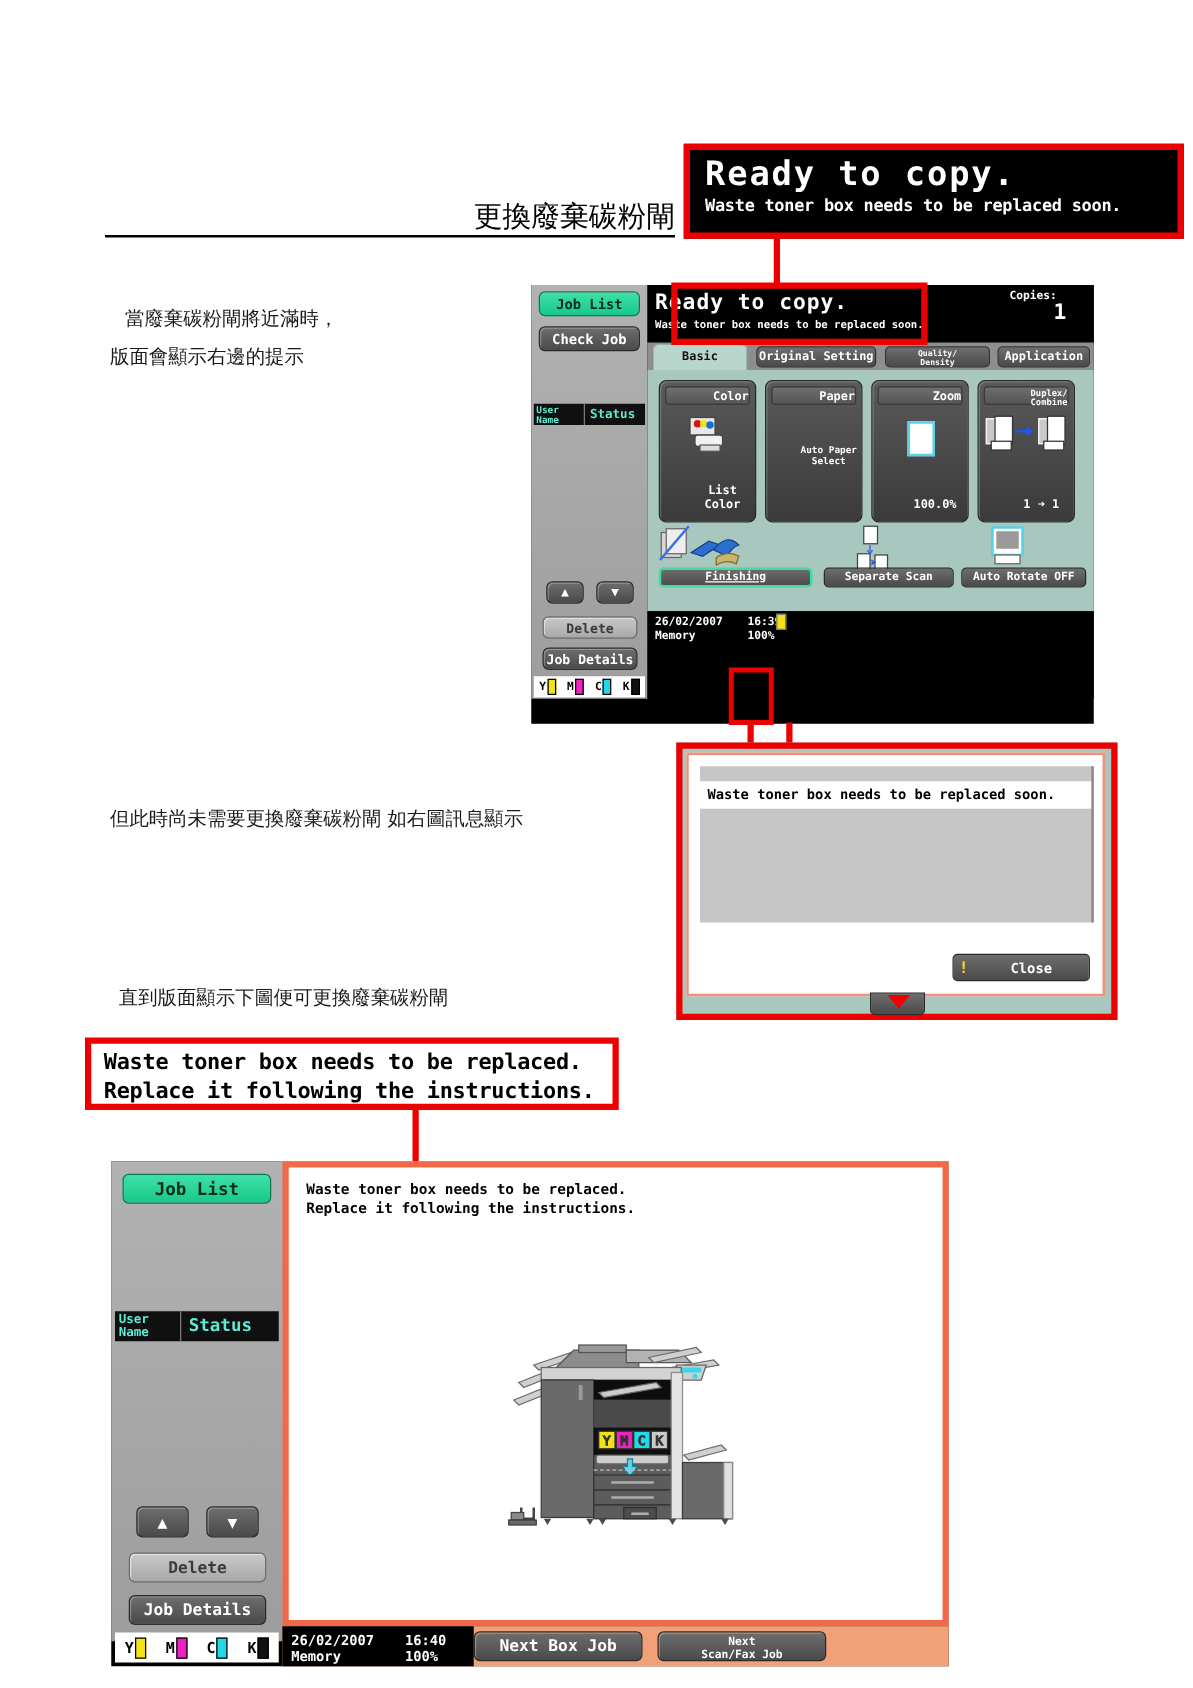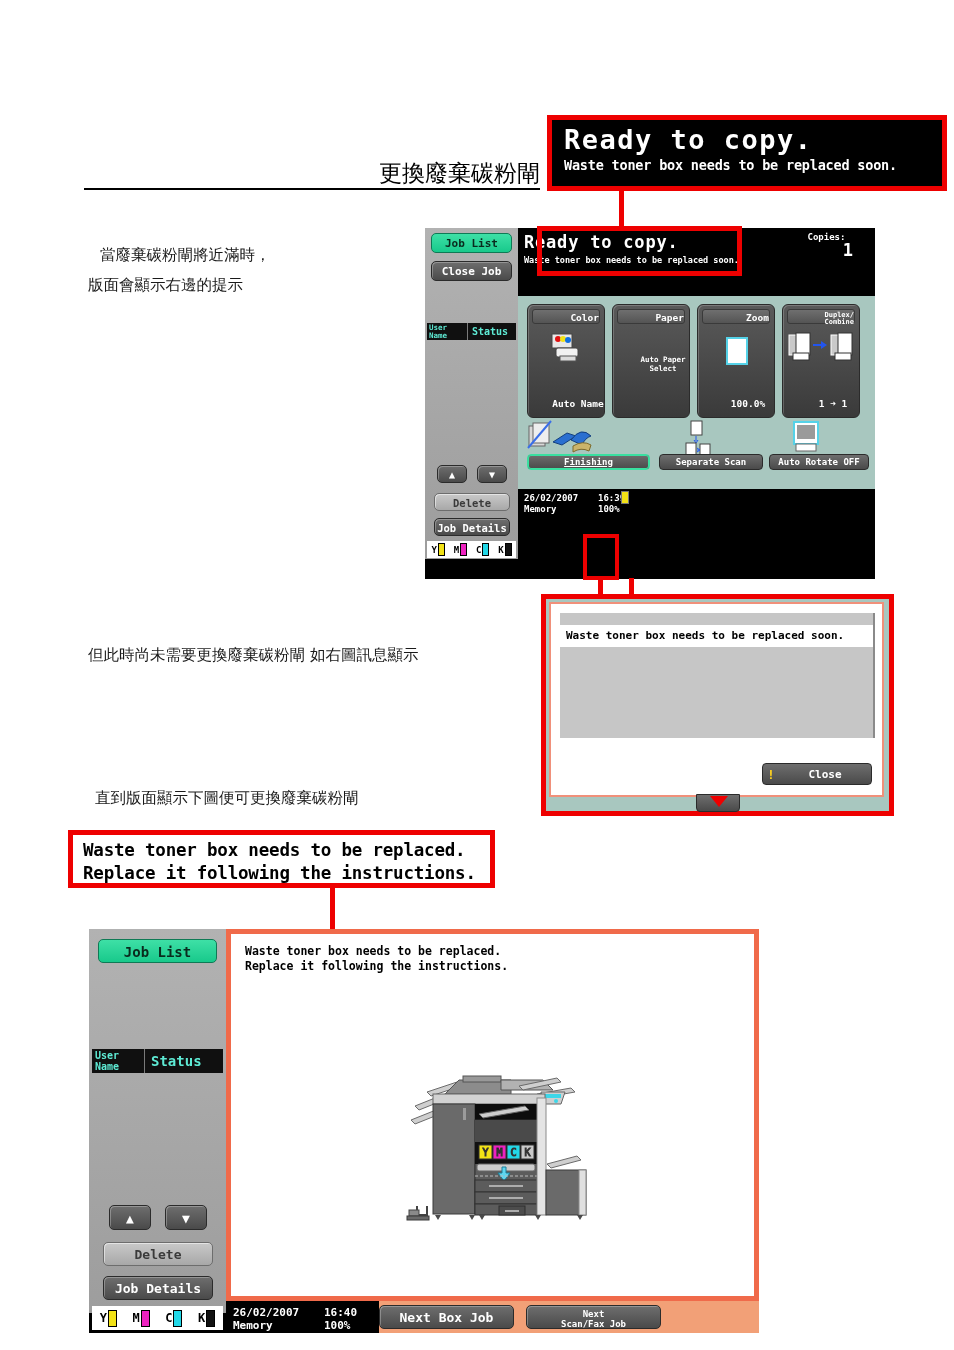--- a/index.html
+++ b/index.html
@@ -234,21 +234,21 @@
 <div class="abs" id="callout1">
   <div class="c1-big">Ready to copy.</div>
   <div class="c1-small">Waste toner box needs to be replaced soon.</div>
 </div>
 <div class="abs" id="c1-connector"></div>
 
 <div class="abs panel" id="panel1">
 
   <div class="abs side-col" id="p1-side">
     <div class="abs btn-green" id="p1-joblist">Job List</div>
-    <div class="abs btn3d" id="p1-checkjob">Close Job</div>
+    <div class="abs btn3d" id="p1-checkjob">Check Job</div>
     <div class="abs hdr-black" id="p1-usstatus">
       <div class="c1">
         <span>User</span><br>
         <span>Name</span>
       </div>
       <div class="c2">Status</div>
     </div>
     <div class="abs btn3d" id="p1-up">▲</div>
     <div class="abs btn3d" id="p1-down">▼</div>
     <div class="abs btn-light" id="p1-del">Delete</div>
@@ -275,34 +275,42 @@
 
   <div class="abs" id="p1-msg">
     <div class="m1">Ready to copy.</div>
     <div class="m2">Waste toner box needs to be replaced soon.</div>
   </div>
   <div class="abs" id="p1-copies">
     <div class="cl">Copies:</div>
     <div class="cv">1</div>
   </div>
 
+  <div class="abs" id="p1-tabstrip">
+    <div class="tab active" style="left:4px;width:76px;">Basic</div>
+    <div class="tab" style="left:87px;width:96px;">Original Setting</div>
+    <div class="tab" style="left:190px;width:84px;font-size:6.5px;line-height:7px;padding-top:2px;">
+      <span>Quality/</span><br><span>Density</span>
+    </div>
+    <div class="tab" style="left:280px;width:74px;">Application</div>
+  </div>
 
   <div class="abs" id="p1-body">
 
     <div class="fbtn" style="left:9px;">
       <div class="cap">Color</div>
       <svg width="34" height="30" viewBox="0 0 34 30" style="position:absolute;left:22px;top:28px">
         <rect x="2" y="1" width="20" height="14" fill="#e8e8e8" stroke="#444"></rect>
         <circle cx="8" cy="6" r="3" fill="#e01010"></circle>
           <circle cx="13" cy="6" r="3" fill="#f2e216"></circle>
           <circle cx="18" cy="7" r="3" fill="#1070e0"></circle>
         <rect x="6" y="15" width="22" height="9" rx="2" fill="#f2f2f2" stroke="#444"></rect>
         <rect x="10" y="23" width="16" height="5" fill="#dcdcdc" stroke="#555"></rect>
       </svg>
-      <div class="val">Auto Name</div>
+      <div class="val">List Color</div>
     </div>
 
     <div class="fbtn" style="left:94px;">
       <div class="cap">Paper</div>
       <div class="val two" style="bottom:44px;">
         <span>Auto Paper</span><br><span>Select</span>
       </div>
     </div>
 
     <div class="fbtn" style="left:179px;">

